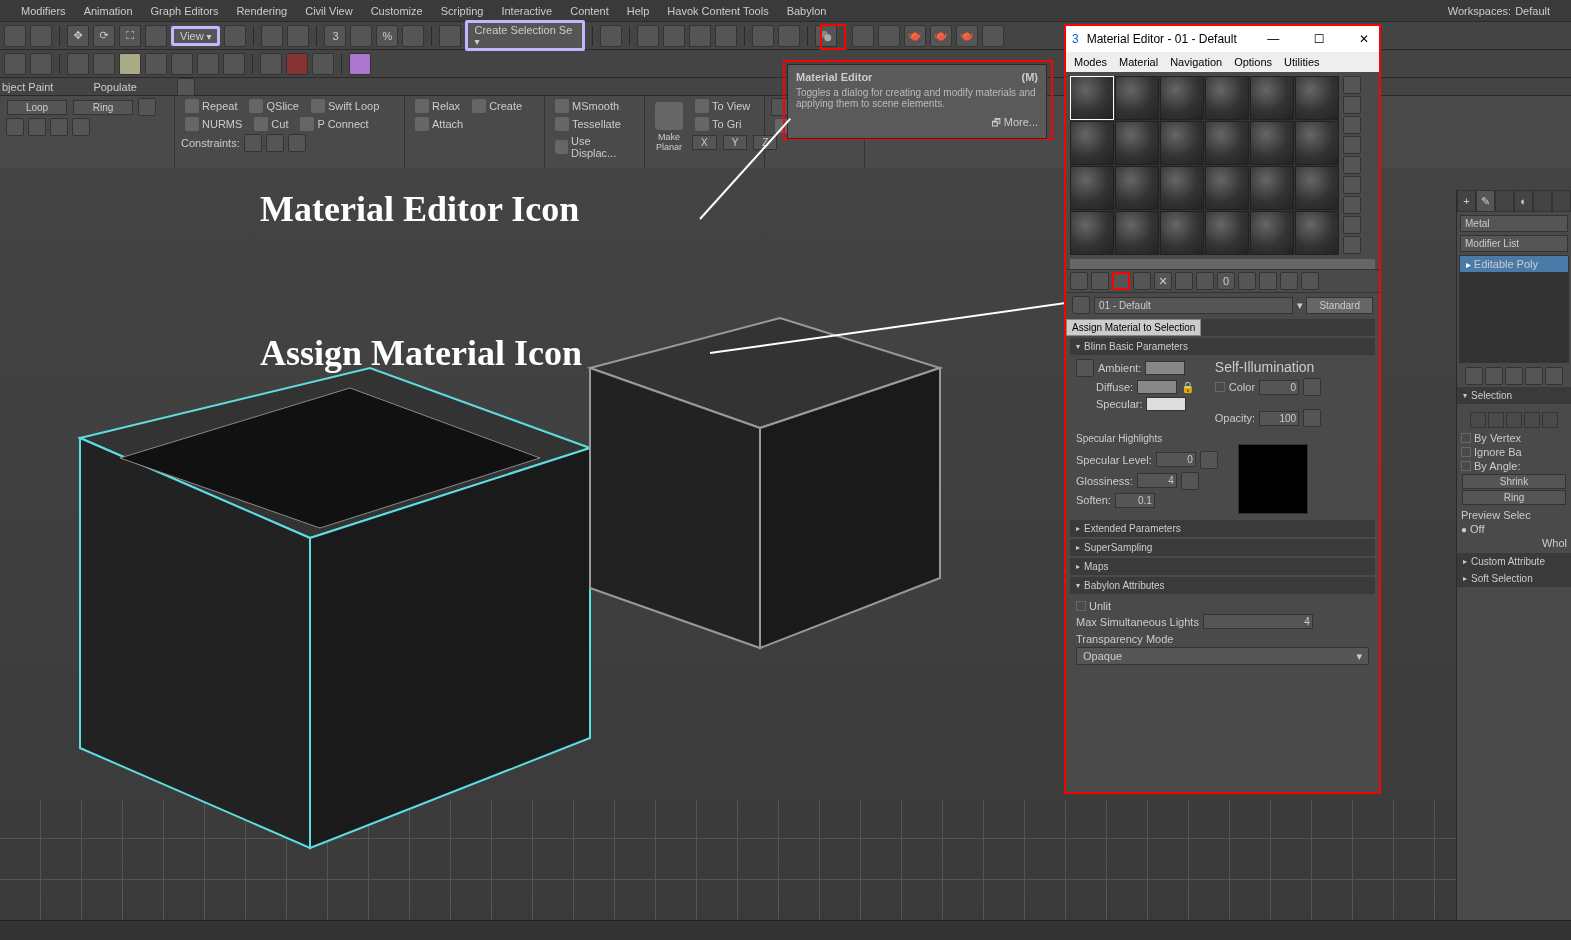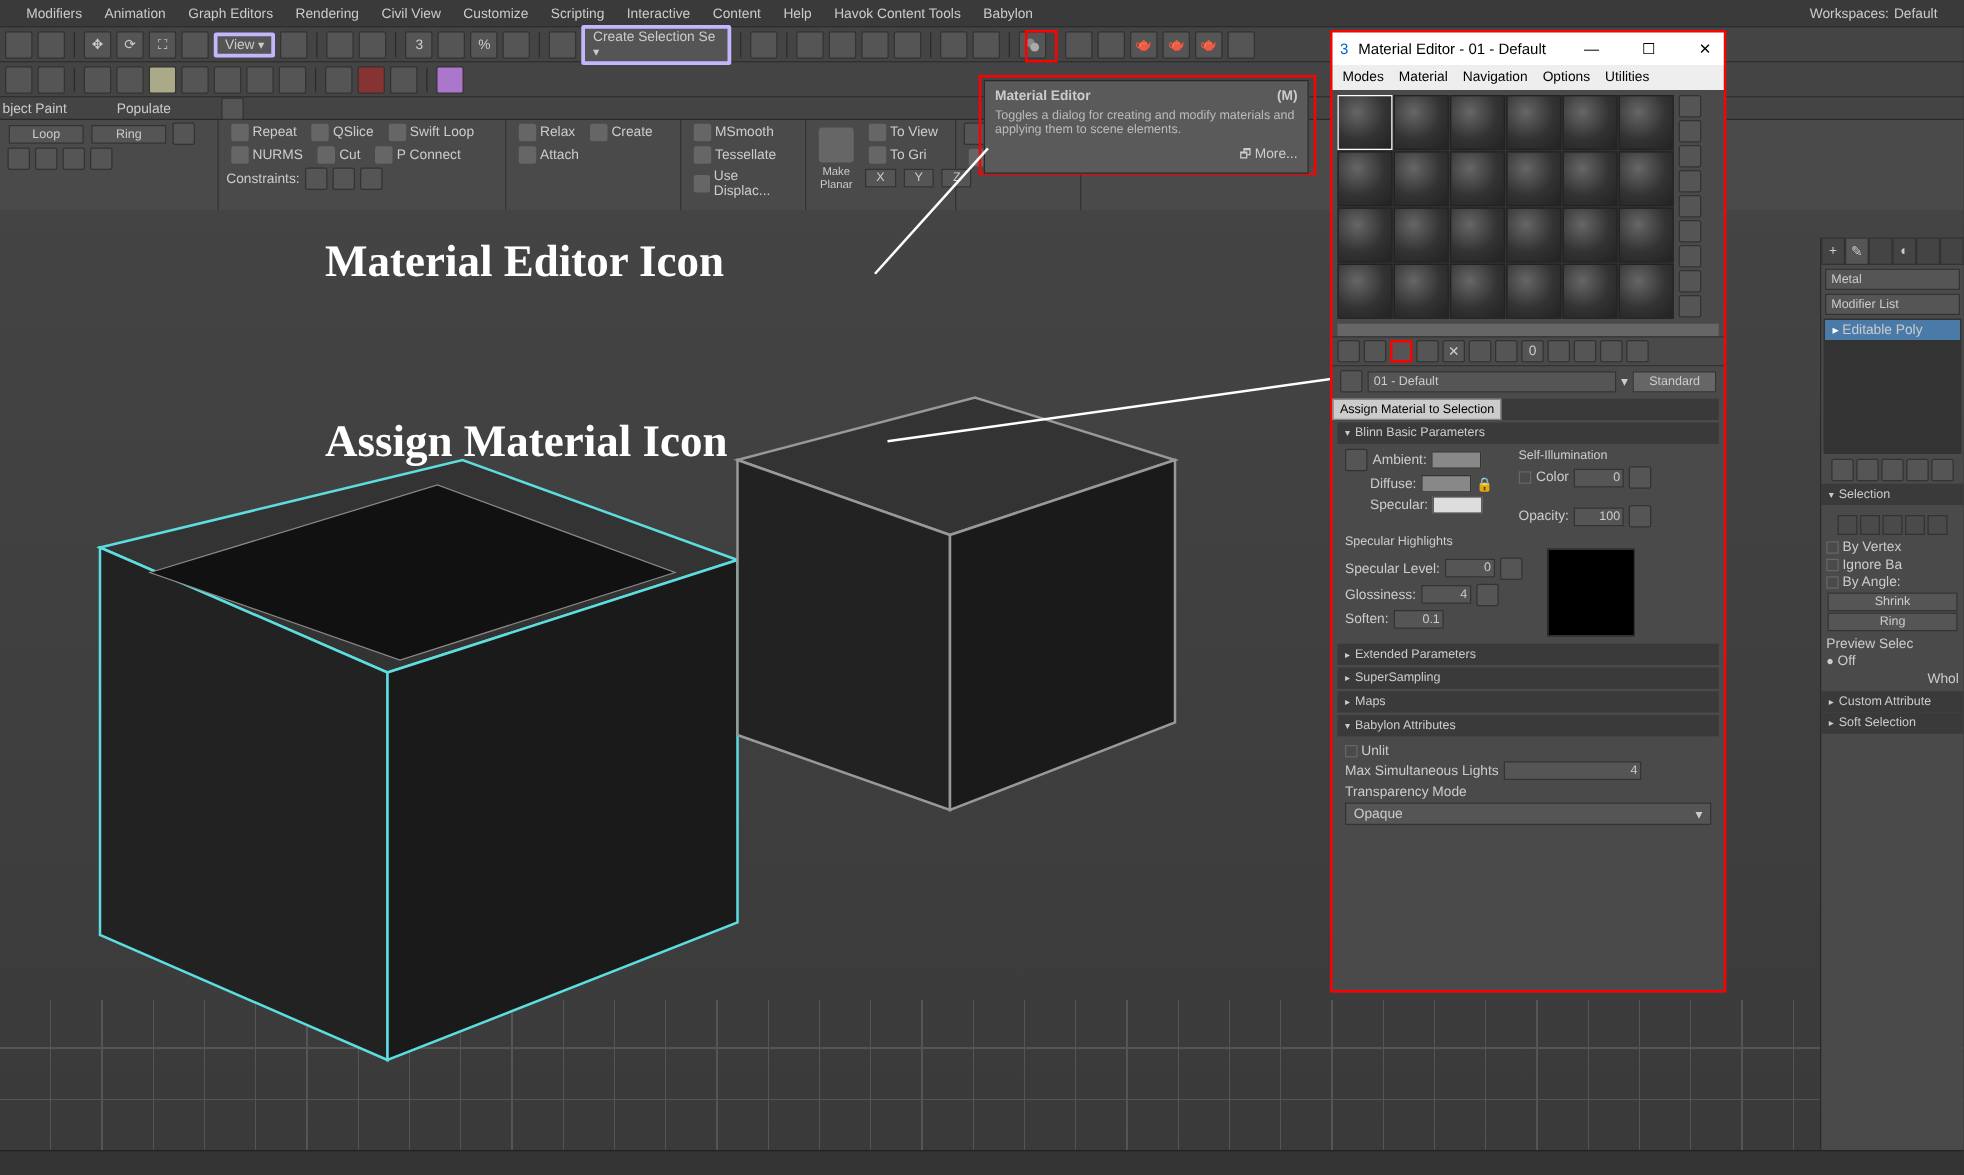--- a/index.html
+++ b/index.html
@@ -493,21 +493,21 @@
               <span>Diffuse:</span>
               <div class="swatch"></div>
               <span>🔒</span>
             </div>
           <div class="param-row" style="margin-left:20px">
               <span>Specular:</span>
               <div class="swatch" style="background:#ddd"></div>
             </div>
         </div>
         <div class="param-col">
-          <div style="font-size:10px">Self-Illumination</div>
+          <div style="font-size:14px">Self-Illumination</div>
           <div class="param-row">
               <div class="chk"></div>
               <span>Color</span>
               <div class="spinner">0</div>
               <div class="ico ico-sm"></div>
             </div>
           <div class="param-row" style="margin-top:10px">
               <span>Opacity:</span>
               <div class="spinner">100</div>
               <div class="ico ico-sm"></div>

